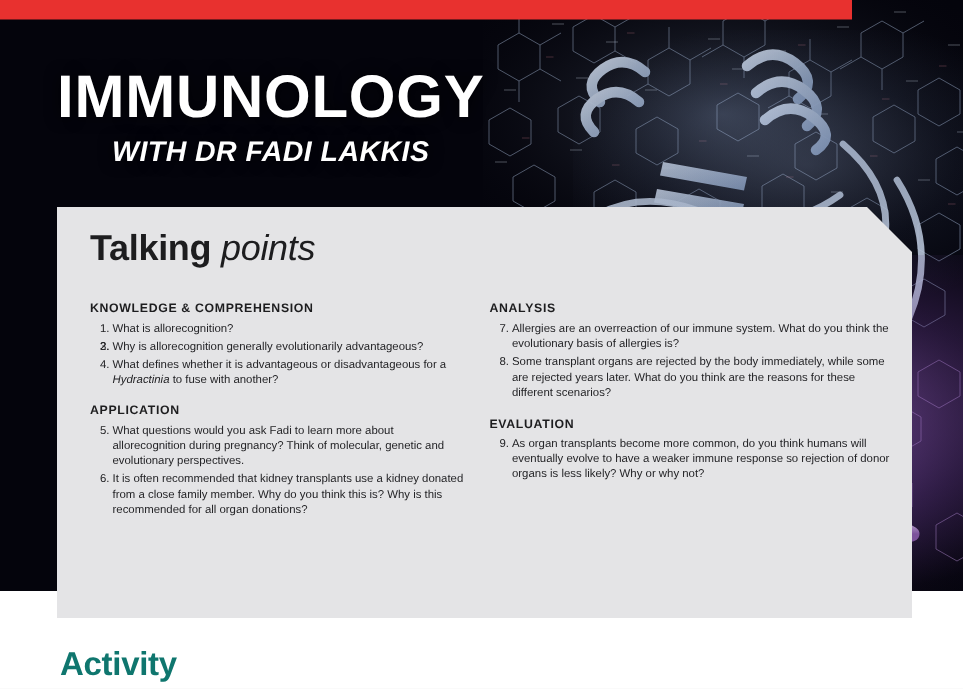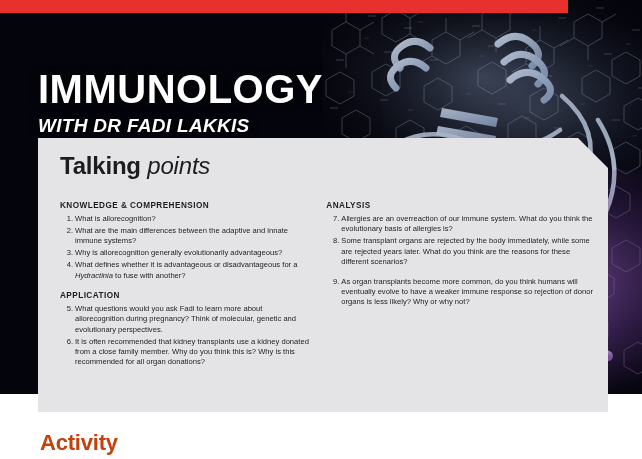--- a/index.html
+++ b/index.html
@@ -85,22 +85,23 @@
                 rgba(150, 170, 210, 0.22) 0%,
                 rgba(90, 110, 150, 0.10) 45%,
                 rgba(0,0,0,0) 78%);
     pointer-events: none;
   }
 
   
   .hero-text {
     position: absolute;
     left: 38px;
-    top: 68px;
+    top: 44px;
     z-index: 3;
+    text-align: center;
   }
   .hero-title {
     margin: 0;
     color: #ffffff;
     font-family: "Liberation Sans", sans-serif;
     font-size: 40px;
     line-height: 42px;
     font-weight: 700;
     letter-spacing: 0.5px;
     text-shadow: 0 0 10px rgba(0,0,0,0.85);
@@ -216,21 +217,21 @@
 
   
   .activity {
     position: absolute;
     left: 40px;
     top: 430px;
     margin: 0;
     font-size: 22px;
     line-height: 26px;
     font-weight: 700;
-    color: #c2410c;
+    color: #0f766e;
     letter-spacing: -0.2px;
     z-index: 5;
   }
 </style>
 </head>
 <body>
 
 <div class="page">
 
   <div class="hero">
@@ -394,21 +395,21 @@
     </div>
 
     <div class="columns">
 
       <div class="col col-left">
 
         <div class="section">
           <p class="section-title">KNOWLEDGE &amp; COMPREHENSION</p>
           <ol class="qlist">
             <li><span class="num">1.</span><span>What is allorecognition?</span></li>
-            <li><span class="num">2.</span><span>What are the main differences between the adaptive and innate immune systems?</span></li>
+            <li><span class="num">2.</span></li>
             <li><span class="num">3.</span><span>Why is allorecognition generally evolutionarily advantageous?</span></li>
             <li><span class="num">4.</span><span>What defines whether it is advantageous or disadvantageous for a </span><span class="sp">Hydractinia</span><span> to fuse with another?</span></li>
           </ol>
         </div>
 
         <div class="section">
           <p class="section-title">APPLICATION</p>
           <ol class="qlist">
             <li><span class="num">5.</span><span>What questions would you ask Fadi to learn more about allorecognition during pregnancy? Think of molecular, genetic and evolutionary perspectives.</span></li>
             <li><span class="num">6.</span><span>It is often recommended that kidney transplants use a kidney donated from a close family member. Why do you think this is? Why is this recommended for all organ donations?</span></li>
@@ -421,20 +422,21 @@
 
         <div class="section">
           <p class="section-title">ANALYSIS</p>
           <ol class="qlist">
             <li><span class="num">7.</span><span>Allergies are an overreaction of our immune system. What do you think the evolutionary basis of allergies is?</span></li>
             <li><span class="num">8.</span><span>Some transplant organs are rejected by the body immediately, while some are rejected years later. What do you think are the reasons for these different scenarios?</span></li>
           </ol>
         </div>
 
         <div class="section">
+          <p class="section-title">EVALUATION</p>
           <ol class="qlist">
             <li><span class="num">9.</span><span>As organ transplants become more common, do you think humans will eventually evolve to have a weaker immune response so rejection of donor organs is less likely? Why or why not?</span></li>
           </ol>
         </div>
 
       </div>
 
     </div>
   </div>
 

